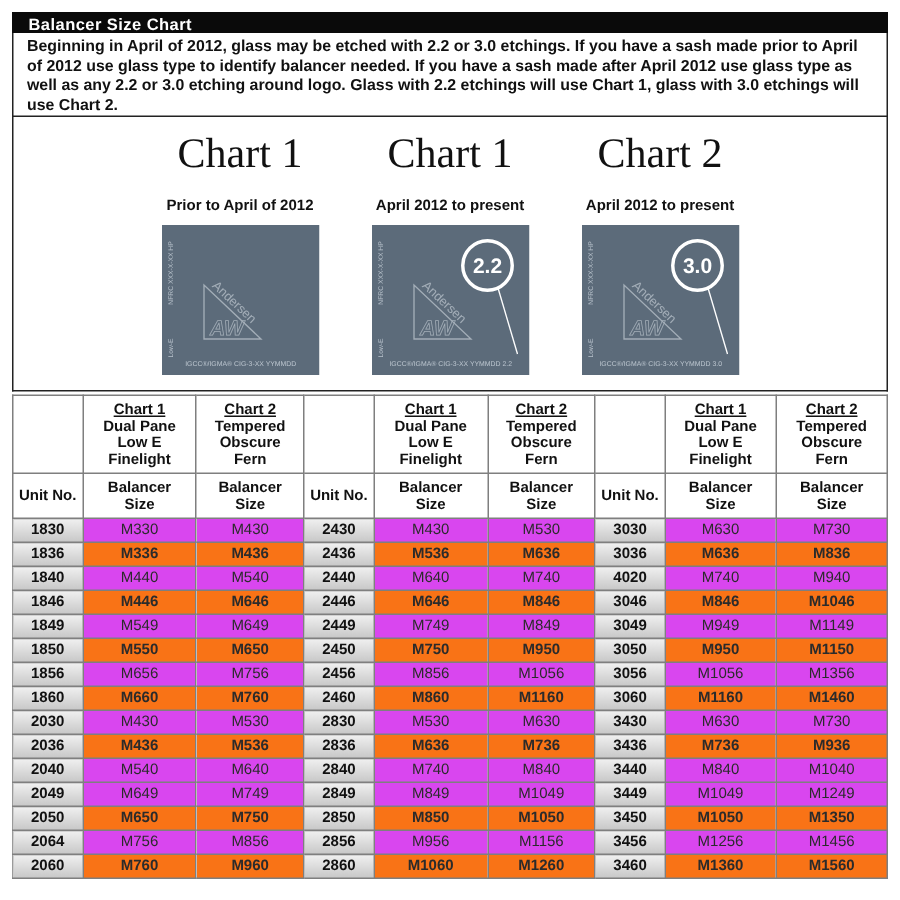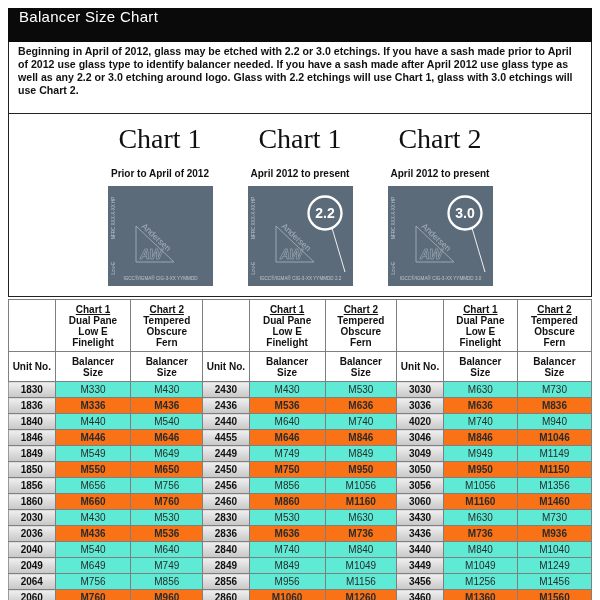--- a/index.html
+++ b/index.html
@@ -4,27 +4,27 @@
 <style>
   * { box-sizing: border-box; margin: 0; padding: 0; }
   html,body { background:#fff; }
   body { font-family: "Liberation Sans", sans-serif; }
   .page {
     position: relative; width: 600px; height: 600px;
     background: #fff; padding: 8px; overflow: hidden;
   }
   .title-bar {
     background: #0a0a0a; color: #fff;
-    font-size: 15px; font-weight: normal;
-    height: 34px; line-height: 18px; padding-left: 11px;
+    font-size: 11px; font-weight: bold;
+    height: 14px; line-height: 18px; padding-left: 11px;
     letter-spacing: .3px;
   }
   .intro-box {
     border: 1px solid #222; border-top: none;
-    padding: 3px 9px 16px 9px;
+    padding: 3px 9px 0 9px;
     font-size: 10.6px; font-weight: bold; color: #111;
     line-height: 13px;
   }
   .charts-box {
     border: 1px solid #222; border-top: none;
     height: 183px;
     display: flex; justify-content: center; align-items: flex-start;
   }
   .chart-panel { width: 140px; text-align: center; padding-top: 10px; }
   .chart-title {
@@ -48,21 +48,21 @@
   tr.hdr-top th { height: 52px; }
   tr.hdr-bot th { height: 30px; }
   .chart-name { text-decoration: underline; }
   tbody td { height: 16px; line-height: 15px; }
   tbody td.unit-cell {
     font-weight: bold;
     background: linear-gradient(#efefef, #c7c7c7);
     border-left: 1px solid #9a9a9a;
     margin-top: 16px;
   }
-  tr.row-gray td.val-cell { background: #5eead4; }
+  tr.row-gray td.val-cell { background: #d946ef; }
   tr.row-white td.val-cell { background: #f97316; font-weight: bold; }
   td.val-cell { color: #2b2b2b; }
 </style>
 </head>
 <body>
 
 <div class="page">
 
   <div class="title-bar">Balancer Size Chart</div>
 
@@ -247,21 +247,21 @@
           <td class="val-cell">M640</td>
           <td class="val-cell">M740</td>
           <td class="unit-cell">4020</td>
           <td class="val-cell">M740</td>
           <td class="val-cell">M940</td>
         </tr>
         <tr class="row-white">
           <td class="unit-cell">1846</td>
           <td class="val-cell">M446</td>
           <td class="val-cell">M646</td>
-          <td class="unit-cell">4455</td>
+          <td class="unit-cell">2446</td>
           <td class="val-cell">M646</td>
           <td class="val-cell">M846</td>
           <td class="unit-cell">3046</td>
           <td class="val-cell">M846</td>
           <td class="val-cell">M1046</td>
         </tr>
         <tr class="row-gray">
           <td class="unit-cell">1849</td>
           <td class="val-cell">M549</td>
           <td class="val-cell">M649</td>
@@ -342,20 +342,31 @@
           <td class="unit-cell">2049</td>
           <td class="val-cell">M649</td>
           <td class="val-cell">M749</td>
           <td class="unit-cell">2849</td>
           <td class="val-cell">M849</td>
           <td class="val-cell">M1049</td>
           <td class="unit-cell">3449</td>
           <td class="val-cell">M1049</td>
           <td class="val-cell">M1249</td>
         </tr>
+        <tr class="row-white">
+          <td class="unit-cell">2050</td>
+          <td class="val-cell">M650</td>
+          <td class="val-cell">M750</td>
+          <td class="unit-cell">2850</td>
+          <td class="val-cell">M850</td>
+          <td class="val-cell">M1050</td>
+          <td class="unit-cell">3450</td>
+          <td class="val-cell">M1050</td>
+          <td class="val-cell">M1350</td>
+        </tr>
         <tr class="row-gray">
           <td class="unit-cell">2064</td>
           <td class="val-cell">M756</td>
           <td class="val-cell">M856</td>
           <td class="unit-cell">2856</td>
           <td class="val-cell">M956</td>
           <td class="val-cell">M1156</td>
           <td class="unit-cell">3456</td>
           <td class="val-cell">M1256</td>
           <td class="val-cell">M1456</td>

